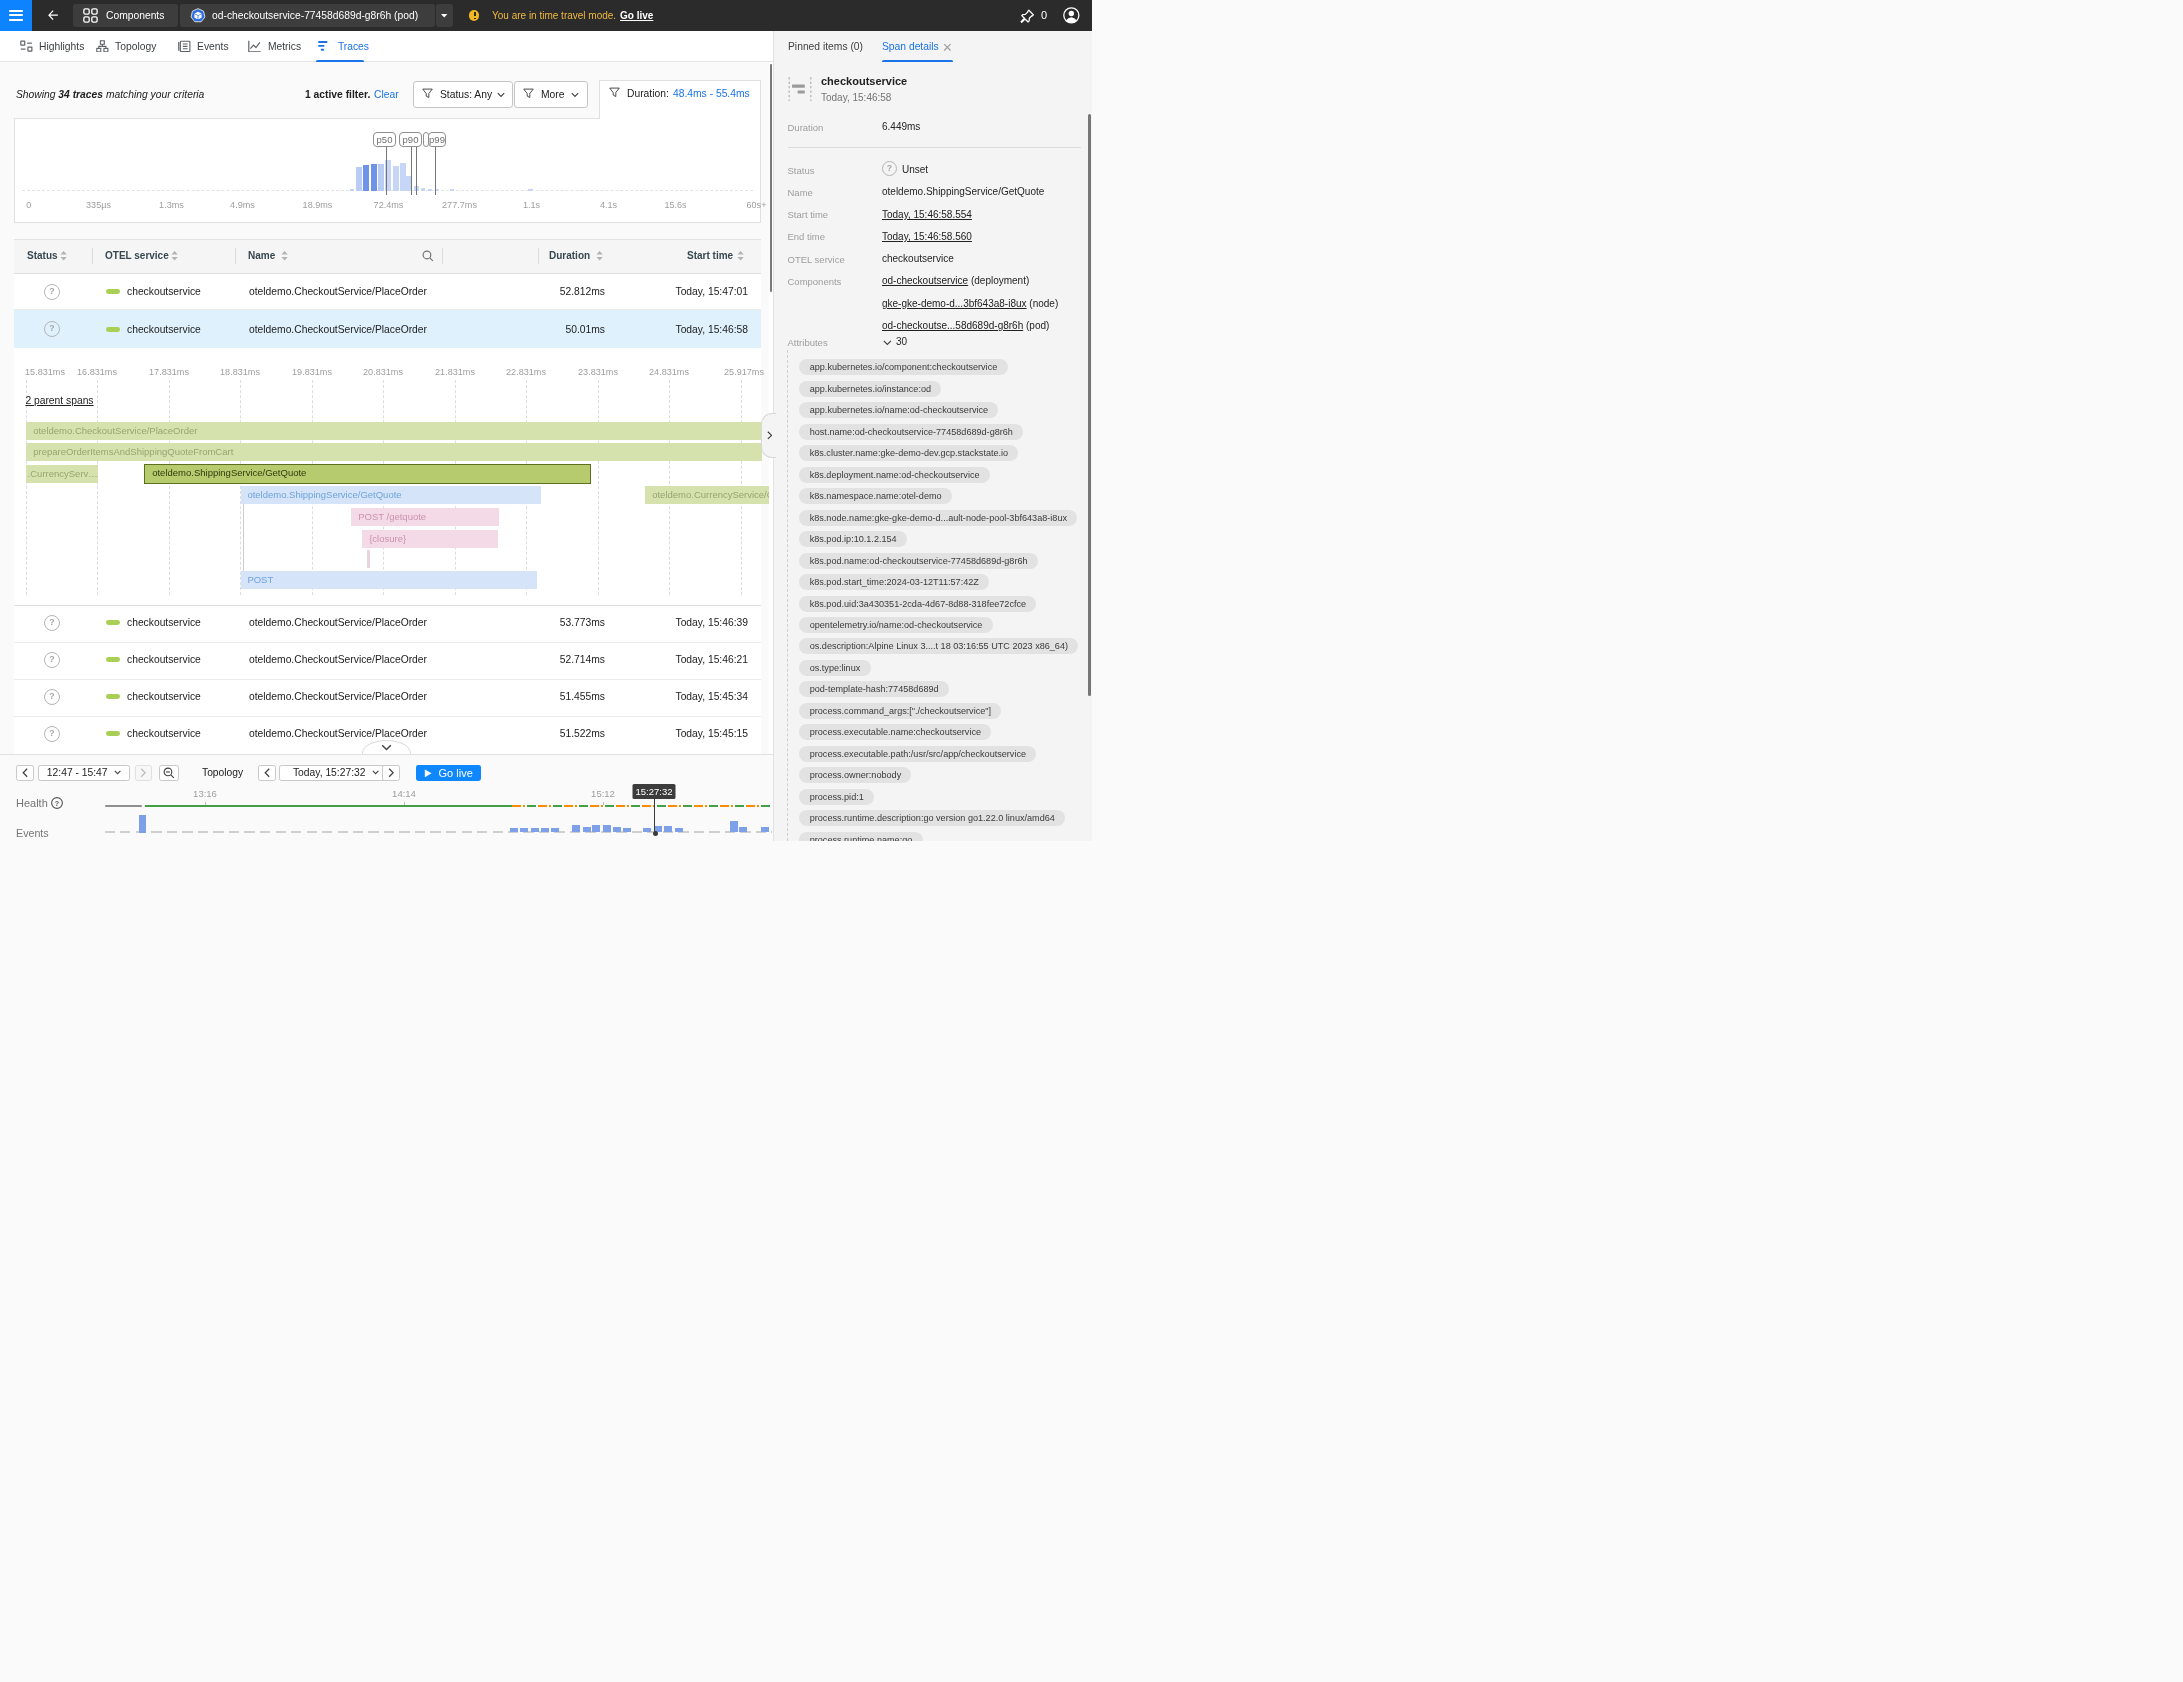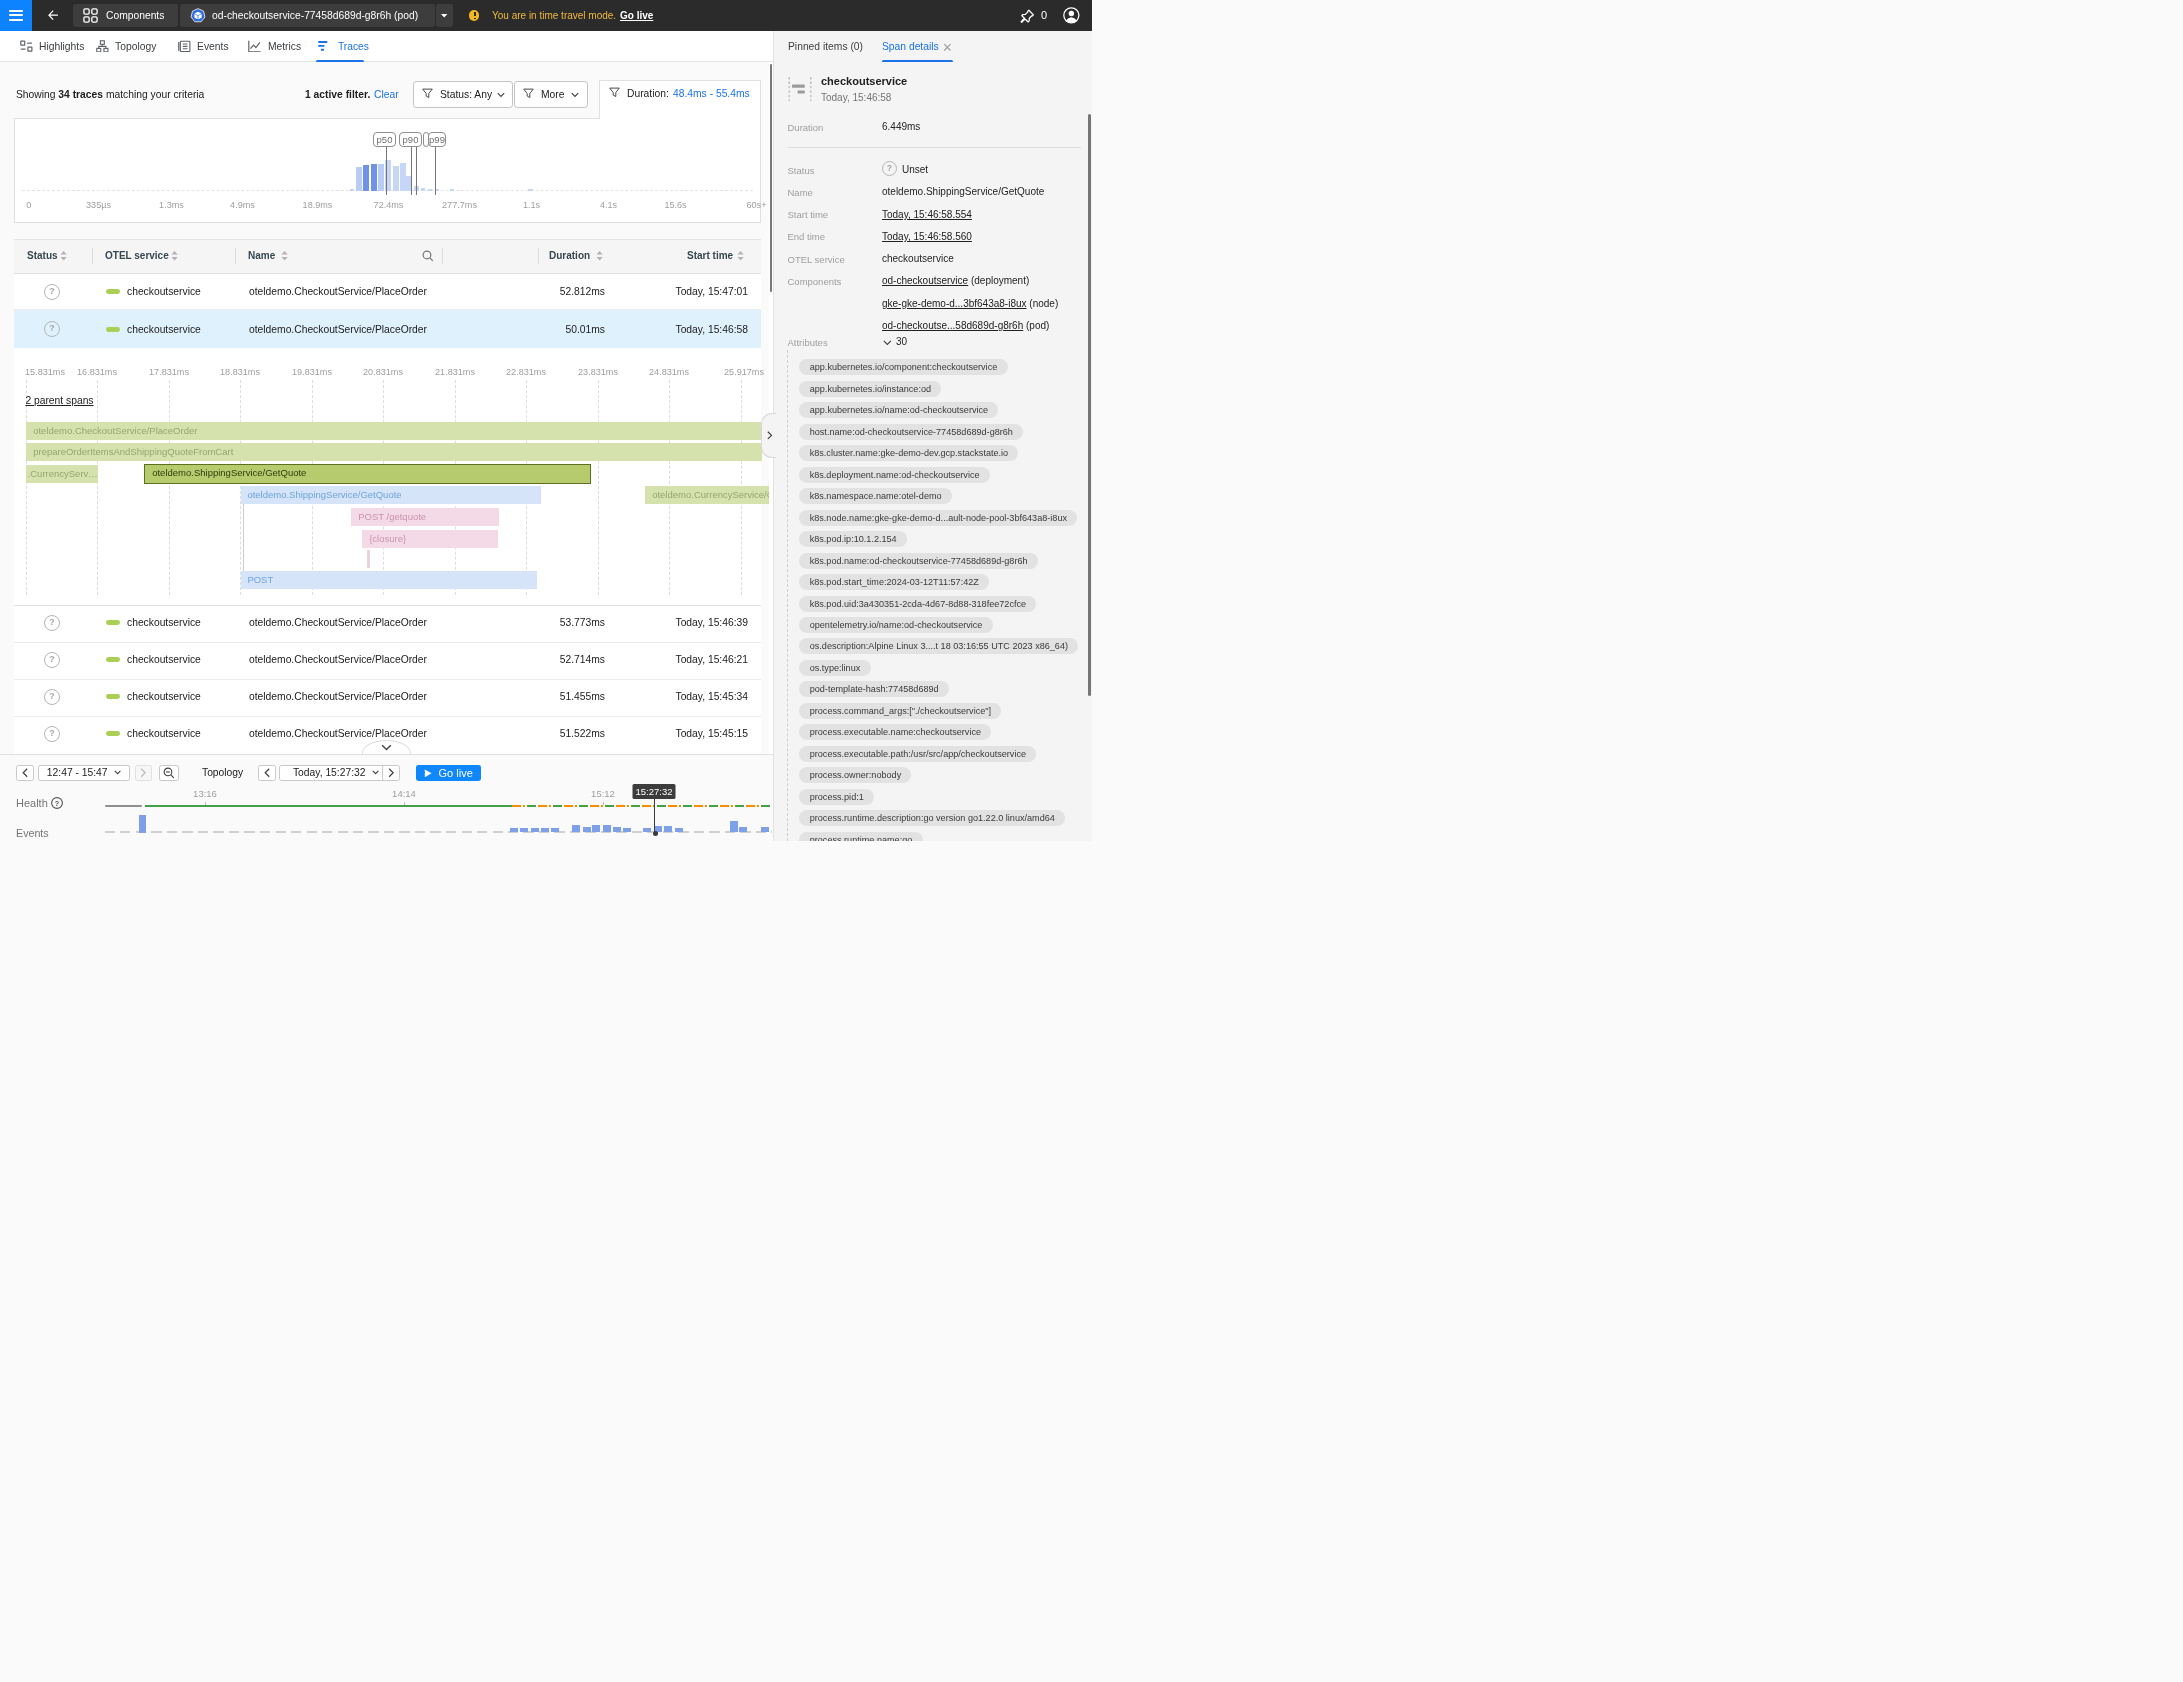--- a/index.html
+++ b/index.html
@@ -144,21 +144,21 @@
           <rect x="0" y="5" width="8.3" height="2.4" rx="1"></rect>
           <rect x="3.5" y="10" width="4.3" height="2.4" rx="1"></rect>
         </g>
       </svg>
     <span>Traces</span>
   </div>
   <div class="abs" style="left:316px;top:29px;width:48px;height:2.4px;background:#1a73e8;border-radius:1.6px 1.6px 0 0;"></div>
 </div>
 <div id="left">
 
-  <span class="abs" style="left:16px;top:89px;">Showing <b>34 traces</b> matching your criteria</span>
+  <span class="abs" style="left:16px;top:89px;font-style:italic;">Showing <b>34 traces</b> matching your criteria</span>
   <span class="abs" style="left:305px;top:89px;font-weight:bold;">1 active filter.</span>
   <span class="abs" style="left:374px;top:89px;color:#1a73e8;">Clear</span>
   <div class="abs" style="left:413px;top:81px;width:100px;height:27px;background:#fff;border:0.8px solid #c4c4c4;border-radius:3.2px;"></div>
   <svg class="abs" style="left:422px;top:88px" width="11" height="11" viewBox="0 0 15 15">
       <path d="M1 1.5 H14 L9.3 7.5 V13 L5.7 11 V7.5 Z" fill="none" stroke="#424242" stroke-width="1.3" stroke-linejoin="round"></path>
     </svg>
   <span class="abs" style="left:440px;top:89px;">Status: Any</span>
   <svg class="abs" style="left:497px;top:92px" width="8" height="5.6" viewBox="0 0 10 7">
       <path d="M1 1.5 L5 5.5 L9 1.5" stroke="#424242" stroke-width="1.5" fill="none"></path>
     </svg>

